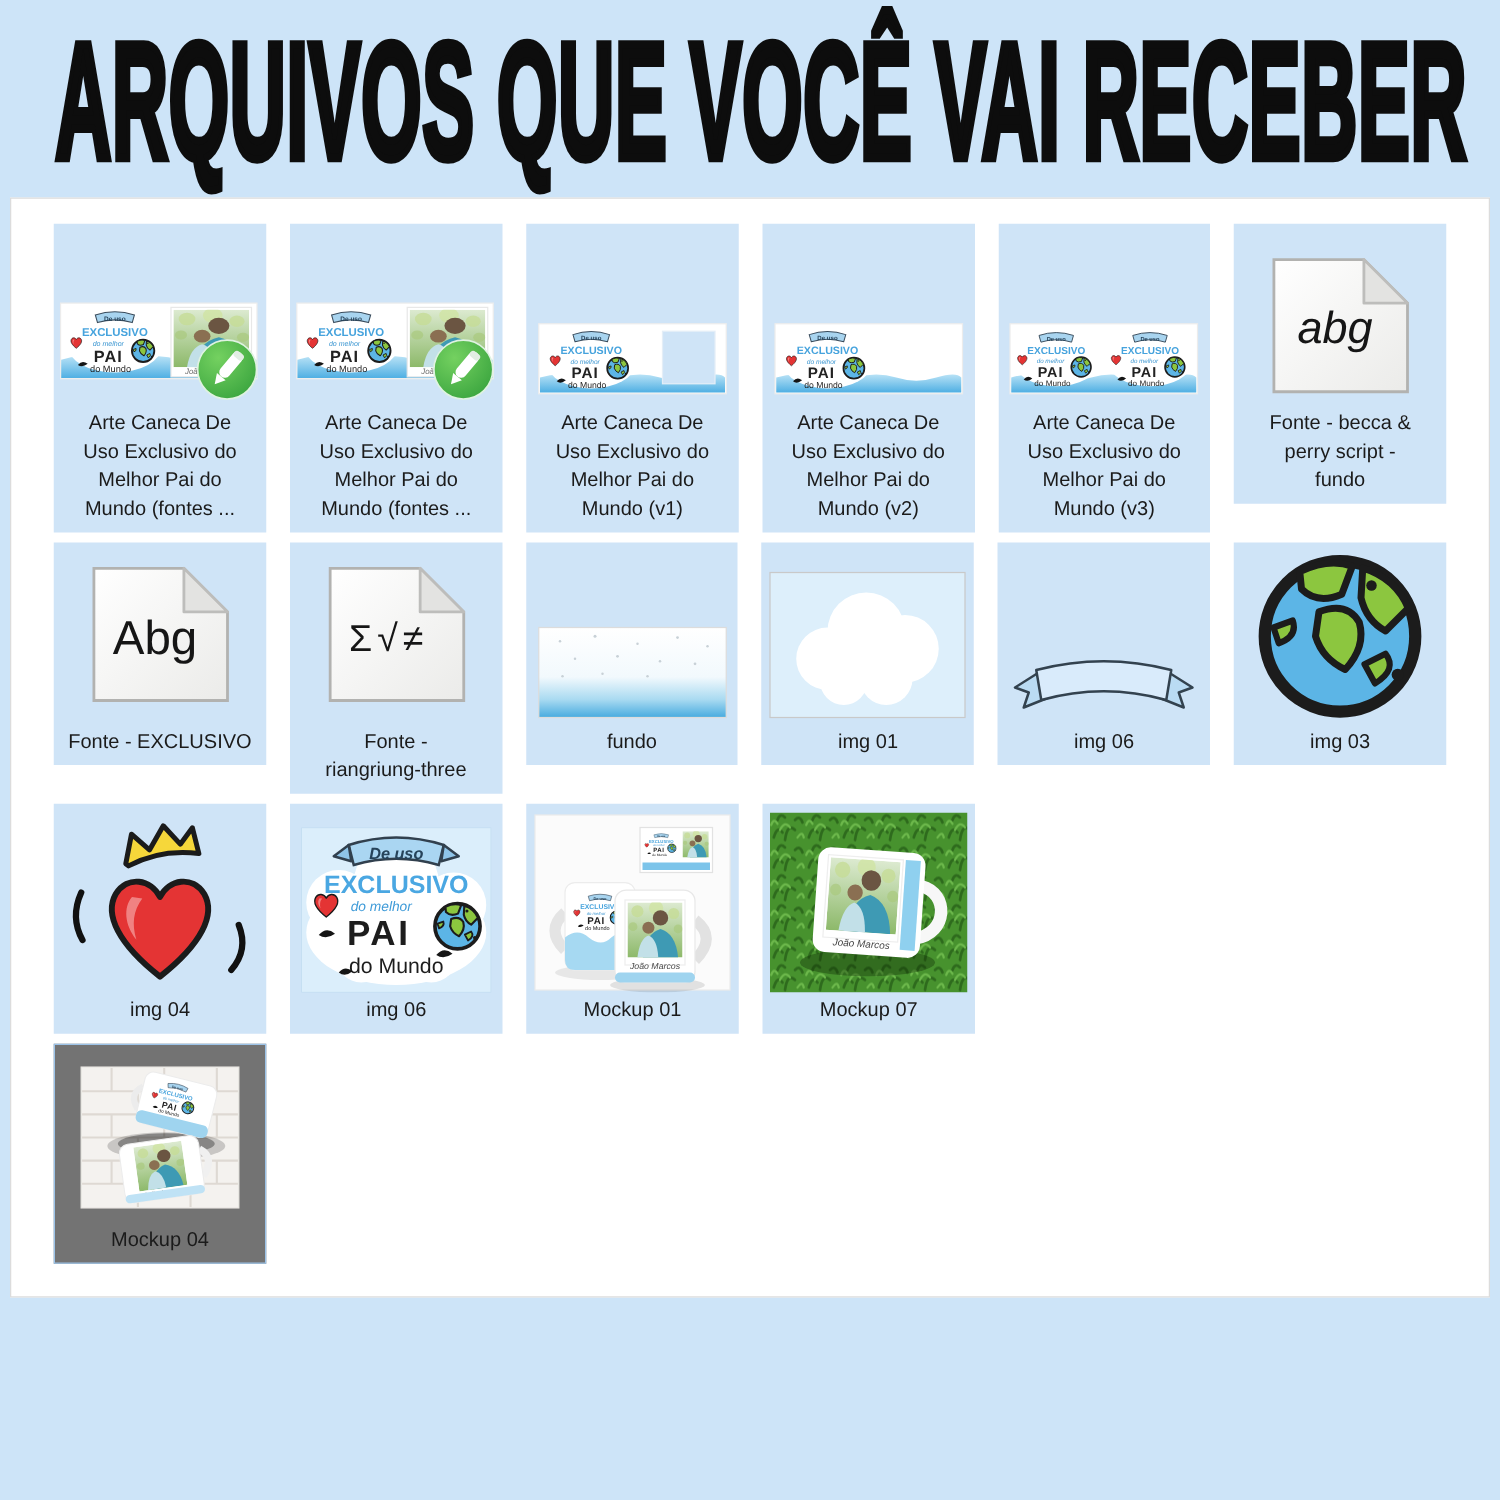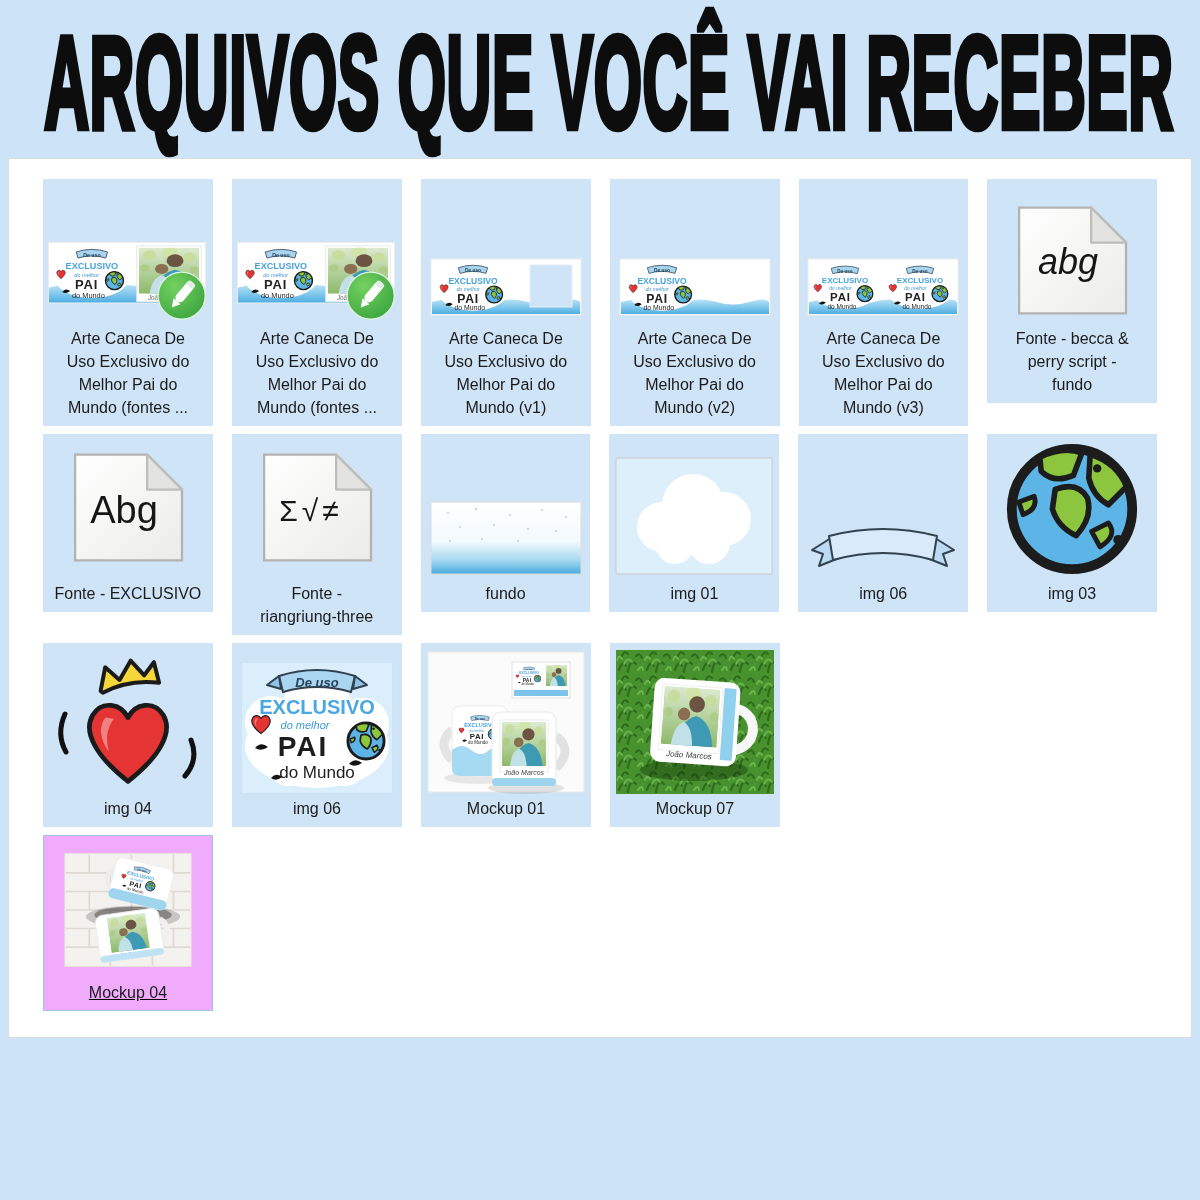--- a/index.html
+++ b/index.html
@@ -19,21 +19,21 @@
   .panel{
     margin:10px 8px 0;background:#ffffff;border:1px solid #dcdcdc;
     padding:20px 34px 26px;box-sizing:border-box;
   }
   .row{display:flex;gap:19px;align-items:flex-start;}
   .row + .row{margin-top:8px;}
   .tile{
     width:170px;box-sizing:border-box;background:#cfe4f7;
     padding:5px 4px 7px;display:flex;flex-direction:column;
   }
-  .tile.selected{background:#f0abfc;border:1px solid #9cc3e8;padding:4px 20px 6px;text-decoration:underline;}
+  .tile.selected{background:#737373;border:1px solid #9cc3e8;padding:4px 20px 6px;}
   .thumb{display:flex;align-items:flex-end;justify-content:center;width:100%;}
   .r1 .thumb{height:140px;}
   .r2 .thumb{height:140px;}
   .r3 .thumb{height:146px;}
   .r4 .thumb{height:138px;}
   .mb12{margin-bottom:12px;}
   .mb4{margin-bottom:4px;}
   .label{margin-top:3px;font-size:16px;line-height:23px;color:#1b1b1b;text-align:center;}
   .ln{white-space:nowrap;}
   svg text{font-family:"Liberation Sans",sans-serif;}

